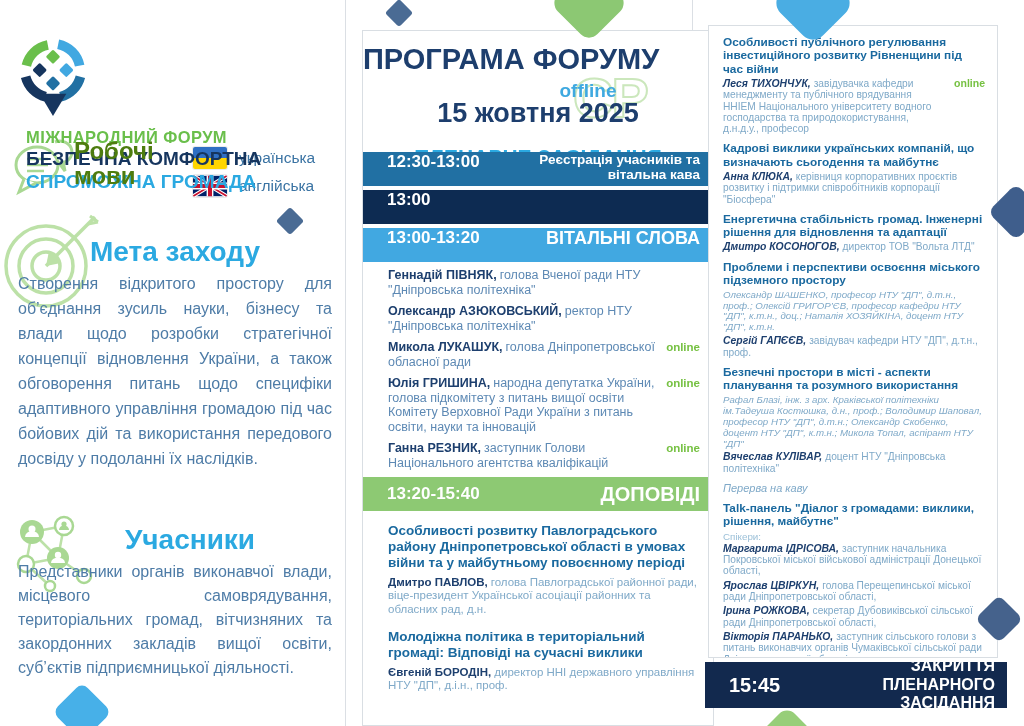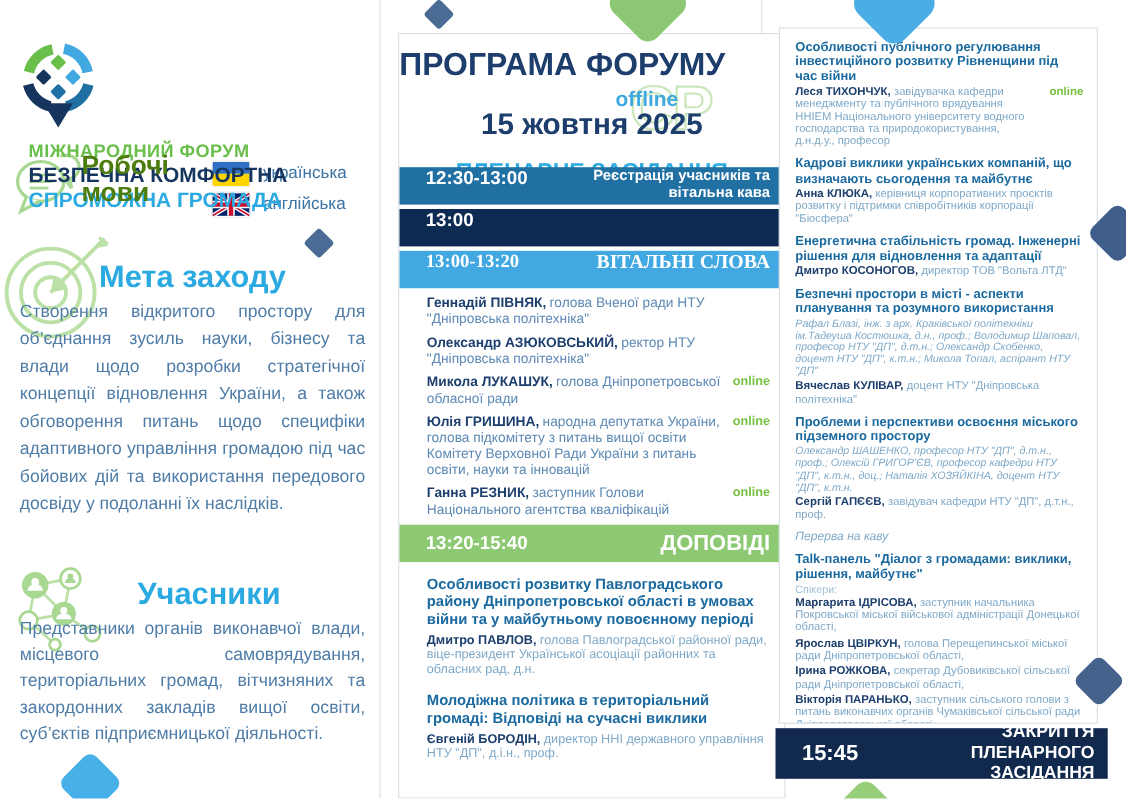--- a/index.html
+++ b/index.html
@@ -46,21 +46,21 @@
     color:transparent;-webkit-text-stroke:2px #cbe7bc;letter-spacing:-2px;z-index:0;}
   .m-title{position:absolute;top:12px;left:0;right:0;text-align:left;font-size:29px;font-weight:800;color:#1d3e6d;z-index:1;}
   .m-offline{position:absolute;top:49px;left:150px;width:150px;text-align:center;font-size:19px;font-weight:bold;color:#3fa9e0;z-index:1;}
   .m-date{position:absolute;top:67px;left:0;right:0;text-align:center;font-size:27px;font-weight:800;color:#1d3e6d;z-index:1;}
   .m-sub{position:absolute;top:98px;left:0;right:0;text-align:center;font-size:21px;font-weight:800;color:#2ba9e1;z-index:1;margin-top:16px;}
 
   .rows{position:absolute;top:121px;left:0;right:0;z-index:1;}
   .srow{display:flex;align-items:flex-start;height:34px;margin-bottom:4px;color:#fff;}
   .srow-medium{background:#2170a3;}
   .srow-dark{background:#0d2b52;}
-  .srow-light{background:#41a8e1;font-family:Liberation Serif, serif;}
+  .srow-light{background:#41a8e1;}
   .srow-time{width:112px;padding-left:24px;font-size:17px;font-weight:bold;flex:0 0 auto;}
   .srow-label{flex:1;padding-right:13px;text-align:right;font-weight:800;font-size:18px;}
   .srow-label.sm{font-size:13.5px;line-height:1.12;font-weight:bold;}
 
   .speakers{position:absolute;top:237px;left:25px;right:13px;z-index:1;}
   .wsp{position:relative;margin-bottom:7px;font-size:12.5px;line-height:1.16;}
   .wsp.has-online{padding-right:42px;}
   .sp-name{font-weight:bold;color:#1d3f6e;margin-right:3px;}
   .wsp .sp-role{color:#5d89b4;}
   .online{position:absolute;right:0;top:1px;font-size:11.5px;font-weight:bold;color:#76c142;}
@@ -74,21 +74,21 @@
   .mtalk-title{font-size:13.5px;font-weight:bold;color:#1a699f;line-height:1.2;margin-bottom:4px;}
   .msp{font-size:11.5px;line-height:1.18;margin-bottom:5px;}
   .msp .sp-role{color:#7fa9c8;}
 
   
   .right-card{left:708px;top:25px;width:290px;height:633px;padding:10px 12px 6px 14px;}
   .r-item{margin-bottom:8px;}
   .r-title{font-size:11.8px;font-weight:bold;color:#1a699f;line-height:1.13;margin-bottom:2px;}
   .r-sp{position:relative;font-size:10.2px;line-height:1.1;margin-bottom:3px;}
   .r-sp.has-online{padding-right:38px;}
-  .r-sp .sp-name{font-size:10.4px;}
+  .r-sp .sp-name{font-size:10.4px;font-style:italic;}
   .r-sp .sp-role{color:#7fa9c8;}
   .r-sp .online{font-size:10.5px;top:0;}
   .r-authors{font-size:9.7px;font-style:italic;color:#7fa9c8;line-height:1.13;margin-bottom:2px;}
   .r-note{font-size:11px;font-style:italic;color:#7fa9c8;margin:4px 0 8px 0;}
   .r-label{font-size:9.8px;color:#9cc0d8;margin-bottom:1px;}
 
   .closing-bar{position:absolute;left:705px;top:662px;width:302px;height:46px;background:#12294e;display:flex;align-items:center;color:#fff;z-index:2;}
   .cb-time{width:95px;padding-left:24px;font-size:20px;font-weight:bold;flex:0 0 auto;}
   .cb-label{flex:1;padding-right:12px;text-align:right;font-size:16px;font-weight:800;line-height:1.15;}
 </style>
@@ -281,32 +281,32 @@
   </div>
 
   <div class="r-item">
     <div class="r-title">Енергетична стабільність громад. Інженерні рішення для відновлення та адаптації</div>
     <div class="r-sp">
       <span class="sp-name">Дмитро КОСОНОГОВ,</span><span class="sp-role">директор ТОВ "Вольта ЛТД"</span>
     </div>
   </div>
 
   <div class="r-item">
+    <div class="r-title">Проблеми і перспективи освоєння міського підземного простору</div>
+    <div class="r-authors">Олександр ШАШЕНКО, професор НТУ "ДП", д.т.н., проф.; Олексій ГРИГОР’ЄВ, професор кафедри НТУ "ДП", к.т.н., доц.; Наталія ХОЗЯЙКІНА, доцент НТУ "ДП", к.т.н.</div>
+    <div class="r-sp">
+      <span class="sp-name">Сергій ГАПЄЄВ,</span><span class="sp-role">завідувач кафедри НТУ "ДП", д.т.н., проф.</span>
+    </div>
+  </div>
+
+  <div class="r-item">
     <div class="r-title">Безпечні простори в місті - аспекти планування та розумного використання</div>
     <div class="r-authors">Рафал Блазі, інж. з арх. Краківської політехніки ім.Тадеуша Костюшка, д.н., проф.; Володимир Шаповал, професор НТУ "ДП", д.т.н.; Олександр Скобенко, доцент НТУ "ДП", к.т.н.; Микола Топал, аспірант НТУ "ДП"</div>
     <div class="r-sp">
       <span class="sp-name">Вячеслав КУЛІВАР,</span><span class="sp-role">доцент НТУ "Дніпровська політехніка"</span>
-    </div>
-  </div>
-
-  <div class="r-item">
-    <div class="r-title">Проблеми і перспективи освоєння міського підземного простору</div>
-    <div class="r-authors">Олександр ШАШЕНКО, професор НТУ "ДП", д.т.н., проф.; Олексій ГРИГОР’ЄВ, професор кафедри НТУ "ДП", к.т.н., доц.; Наталія ХОЗЯЙКІНА, доцент НТУ "ДП", к.т.н.</div>
-    <div class="r-sp">
-      <span class="sp-name">Сергій ГАПЄЄВ,</span><span class="sp-role">завідувач кафедри НТУ "ДП", д.т.н., проф.</span>
     </div>
   </div>
 
   <div class="r-note">Перерва на каву</div>
 
   <div class="r-item">
     <div class="r-title">Talk-панель "Діалог з громадами: виклики, рішення, майбутнє"</div>
     <div class="r-label">Спікери:</div>
     <div class="r-sp">
       <span class="sp-name">Маргарита ІДРІСОВА,</span><span class="sp-role">заступник начальника Покровської міської військової адміністрації Донецької області,</span>

